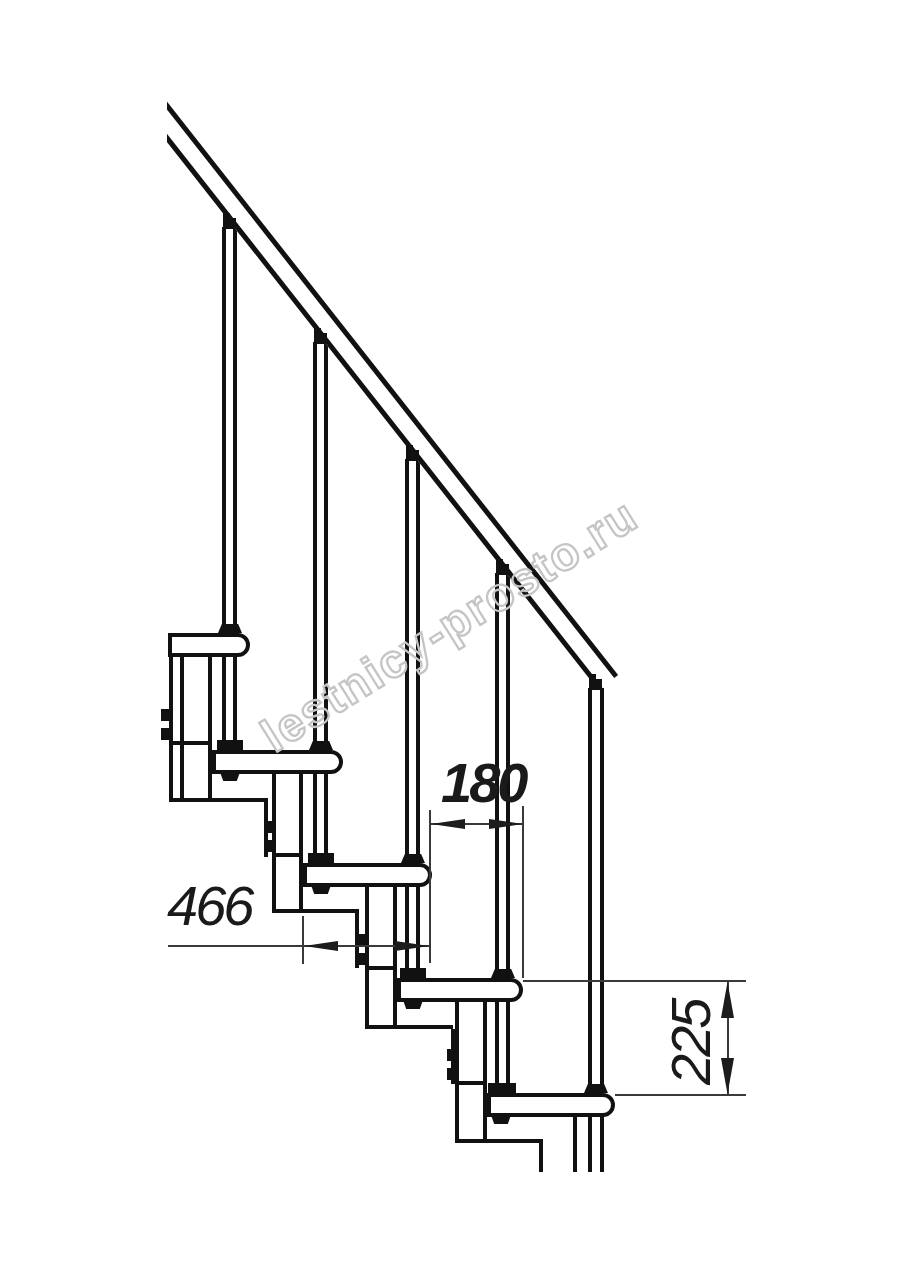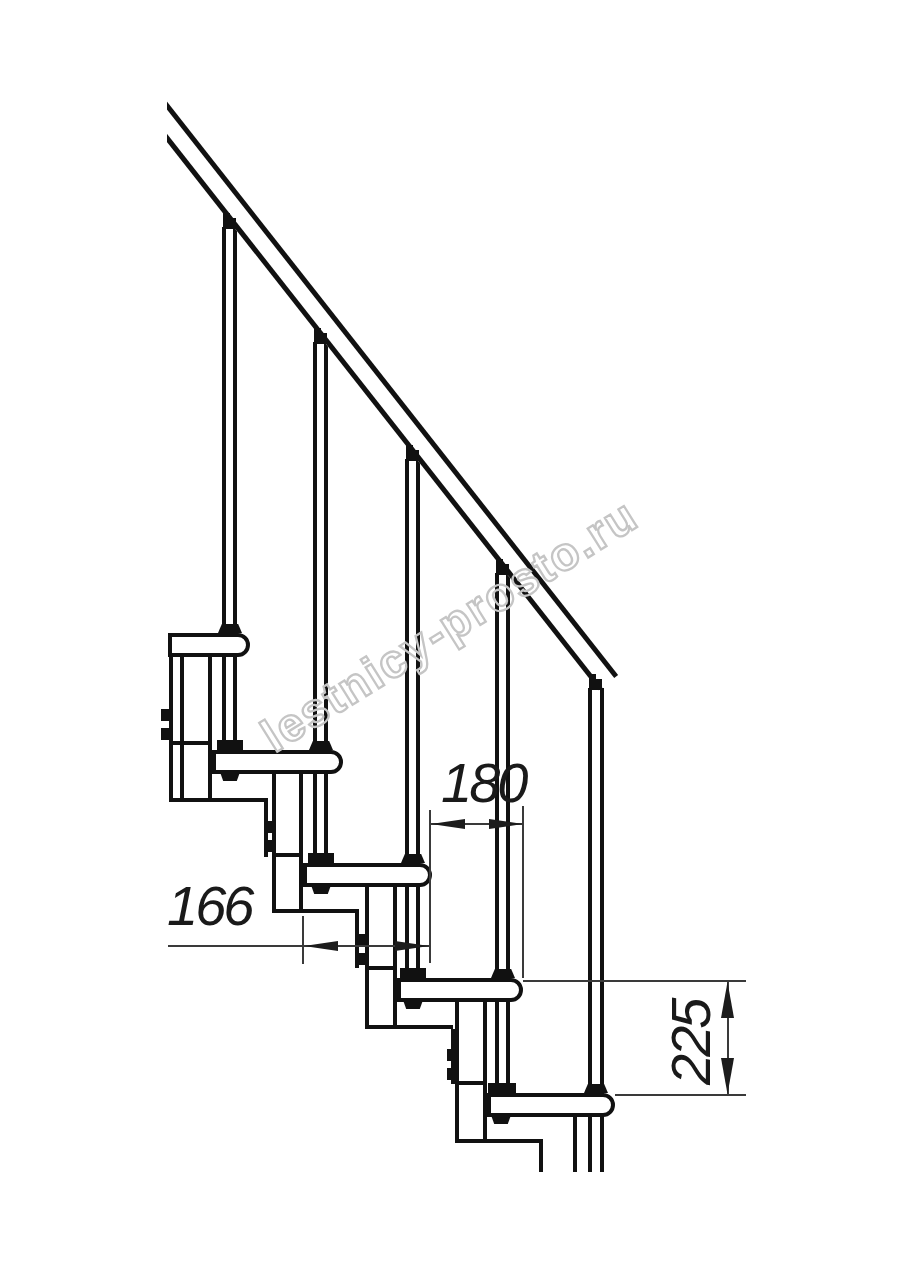--- a/index.html
+++ b/index.html
@@ -29,41 +29,41 @@
   .arw-u{background:#1c1c1c;z-index:6;clip-path:polygon(50% 0,100% 100%,0 100%);}
   .arw-d{background:#1c1c1c;z-index:6;clip-path:polygon(0 0,100% 0,50% 100%);}
   
   .dim-text{
     position:absolute;z-index:7;
     font-family:"Liberation Sans",sans-serif;
     font-style:italic;font-weight:400;
     font-size:56px;line-height:1;letter-spacing:-3px;
     color:#1a1a1a;white-space:nowrap;
   }
-  #t180{left:441px;top:755px;}
+  #t180{left:441px;top:755px;font-weight:bold;}
   #t255{left:167px;top:878px;}
   #t225{left:663px;top:1085px;transform:rotate(-90deg);transform-origin:0 0;}
   
   .watermark{
     position:absolute;z-index:8;
     left:266px;top:712px;
     font-family:"Liberation Sans",sans-serif;
     font-weight:700;font-size:47px;line-height:1.2;
     letter-spacing:2px;white-space:nowrap;
     color:transparent;
     -webkit-text-stroke:2.3px #c5c5c5;
     transform:rotate(-32deg);transform-origin:0 50%;
   }
 </style>
 </head>
 <body>
 
 <div id="stage">
   <div class="dim-text" id="t180">180</div>
-  <div class="dim-text" id="t255">166</div>
+  <div class="dim-text" id="t255">466</div>
   <div class="dim-text" id="t225">225</div>
   <div class="watermark">lestnicy-prosto.ru</div>
 <div class="shape rail" style="left: 150px; top: 80px; width: 757px; height: 25px; transform: rotate(51.8deg);"></div>
     <div class="shape bal" style="left: 222px; top: 227px; width: 15px; height: 515px;"></div>
     <div class="shape bal" style="left: 313px; top: 342px; width: 15px; height: 514px;"></div>
     <div class="shape bal" style="left: 405px; top: 459px; width: 15px; height: 512px;"></div>
     <div class="shape bal" style="left: 495px; top: 573px; width: 15px; height: 513px;"></div>
     <div class="shape bal" style="left: 588px; top: 688px; width: 16px; height: 484px;"></div>
     <div class="shape col" style="left: 169px; top: 653px; width: 43px; height: 149px;"></div>
     <div class="shape vline" style="left: 180px; top: 655px; width: 4px; height: 145px;"></div>

